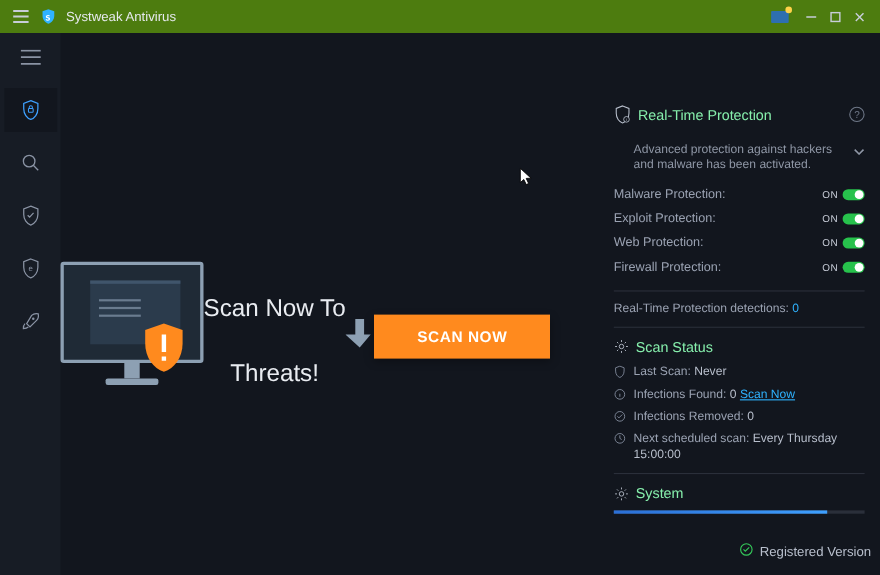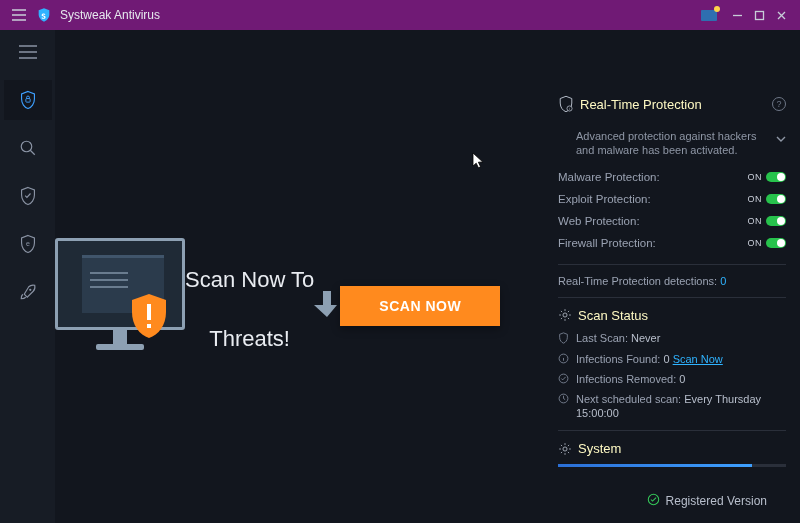--- a/index.html
+++ b/index.html
@@ -1,17 +1,17 @@
 <!DOCTYPE html>
 <html><head>
 <meta charset="utf-8">
 <style>
   * { box-sizing: border-box; margin: 0; padding: 0; font-family: "Segoe UI", Arial, sans-serif; }
   body { width: 800px; height: 523px; background: #12161e; overflow: hidden; color: #bfc6d1; }
-  .titlebar { height: 30px; background: #701a75; display: flex; align-items: center; padding: 0 8px; }
+  .titlebar { height: 30px; background: #4d7c0f; display: flex; align-items: center; padding: 0 8px; }
   .titlebar .logo { width: 16px; height: 16px; margin-left: 6px; margin-right: 8px; display: flex; align-items: center; justify-content: center; }
   .titlebar .title { color: #e6e9ee; font-size: 12px; font-weight: 500; }
   .titlebar .spacer { flex: 1; }
   .titlebar .winbtn { width: 22px; height: 22px; color: #d7dbe3; display: flex; align-items: center; justify-content: center; cursor: pointer; font-size: 12px; }
   .titlebar .winbtn svg { display: block; }
   .titlebar .sale { width: 20px; height: 14px; position: relative; margin-right: 6px; }
   .titlebar .sale .tag { width: 16px; height: 11px; background: #2e6fb0; position: absolute; left: 1px; top: 2px; border-radius: 1px; }
   .titlebar .sale .dot { width: 6px; height: 6px; border-radius: 50%; background: #ffd24a; position: absolute; right: 0; top: -2px; }
   .body { display: flex; height: 493px; }
   .sidebar { width: 55px; background: #171c25; display: flex; flex-direction: column; align-items: center; padding-top: 2px; gap: 8px; }
@@ -26,41 +26,41 @@
   .monitor .panel::before { left: 8px; right: 36px; top: 14px; box-shadow: 0 7px 0 #6a7c8f, 0 14px 0 #6a7c8f; }
   .monitor .stand { width: 14px; height: 14px; background: #8da0b3; margin: 0 auto; }
   .monitor .base { width: 48px; height: 6px; background: #8da0b3; border-radius: 2px; margin: 0 auto; }
   .monitor .shieldwrap { position: absolute; right: 14px; top: 54px; width: 44px; height: 50px; }
   .monitor .shield { width: 44px; height: 50px; }
   .headline { color: #e9ecf1; font-size: 22px; font-weight: 400; text-align: center; margin-top: 24px; line-height: 1.35; }
   .arrowdown { margin-top: 16px; color: #8da0b3; }
   .scanbtn { margin-top: 16px; width: 160px; height: 40px; background: #ff8a1e; color: #fff; font-weight: 600; font-size: 14px; letter-spacing: 0.5px; border: none; cursor: pointer; display: flex; align-items: center; justify-content: center; box-shadow: 0 3px 8px rgba(0,0,0,0.35); }
   .rightpane { width: 250px; padding: 65px 14px 0 8px; font-size: 12px; color: #b8bfcc; position: relative; }
   .rightpane .section-head { display: flex; align-items: center; gap: 6px; margin-bottom: 8px; }
-  .rightpane .section-head .htxt { color: #fef9c3; font-size: 13px; }
+  .rightpane .section-head .htxt { color: #86efac; font-size: 13px; }
   .rightpane .helpbtn { margin-left: auto; width: 14px; height: 14px; border: 1px solid #6e7787; border-radius: 50%; color: #6e7787; font-size: 9px; display:flex; align-items:center; justify-content:center; cursor: pointer; }
   .rightpane .advtext { font-size: 11px; color: #8f97a6; line-height: 1.3; margin: 16px 0 8px 18px; position: relative; padding-right: 14px; }
   .rightpane .advtext .chev { position: absolute; right: 0; top: 2px; color: #8f97a6; }
   .protrow { display: flex; align-items: center; height: 22px; }
   .protrow .label { flex: 1; font-size: 11.5px; color: #9aa2b2; }
   .toggle { display: flex; align-items: center; gap: 4px; }
   .toggle .ontxt { font-size: 9px; color: #c8cdd8; letter-spacing: 0.5px; }
   .toggle .sw { width: 20px; height: 10px; border-radius: 6px; background: #27c24c; position: relative; cursor: pointer; }
   .toggle .sw::after { content: ""; position: absolute; right: 1px; top: 1px; width: 8px; height: 8px; background: #fff; border-radius: 50%; }
   .sep { height: 1px; background: #2a2f3a; margin: 10px 0; }
   .detline { font-size: 11px; color: #9aa2b2; }
   .detline .num { color: #2fb3ff; }
   .statrow { display: flex; align-items: flex-start; gap: 6px; margin: 5px 0; }
   .statrow .ic { width: 12px; color: #7c8596; flex-shrink: 0; margin-top: 1px; }
   .statrow .tx { font-size: 11px; color: #9aa2b2; line-height: 1.3; }
   .statrow .tx .val { color: #b8bfcc; }
   .statrow .tx .link { color: #2fb3ff; cursor: pointer; text-decoration: underline; }
   .progressbar { height: 3px; background: #2a2f3a; margin-top: 8px; position: relative; }
   .progressbar .fill { position: absolute; left: 0; top: 0; bottom: 0; width: 85%; background: linear-gradient(90deg,#2b6fd6,#3ea0ff); }
-  .footer { position: absolute; bottom: 14px; right: 33px; display: flex; align-items: center; gap: 6px; color: #b8bfcc; font-size: 12px; cursor: pointer; }
+  .footer { position: absolute; bottom: 14px; right: 8px; display: flex; align-items: center; gap: 6px; color: #b8bfcc; font-size: 12px; cursor: pointer; }
   .footer .okicon { color: #34c759; }
   .cursor { position: absolute; left: 472px; top: 152px; pointer-events: none; }
 </style>
 </head>
 <body>
 
 <div class="titlebar">
   <span class="winbtn">
     <svg width="16" height="12" viewBox="0 0 16 12">
         <path stroke="#c7cdd8" stroke-width="1.6" d="M1 1h14M1 6h14M1 11h14"></path>

